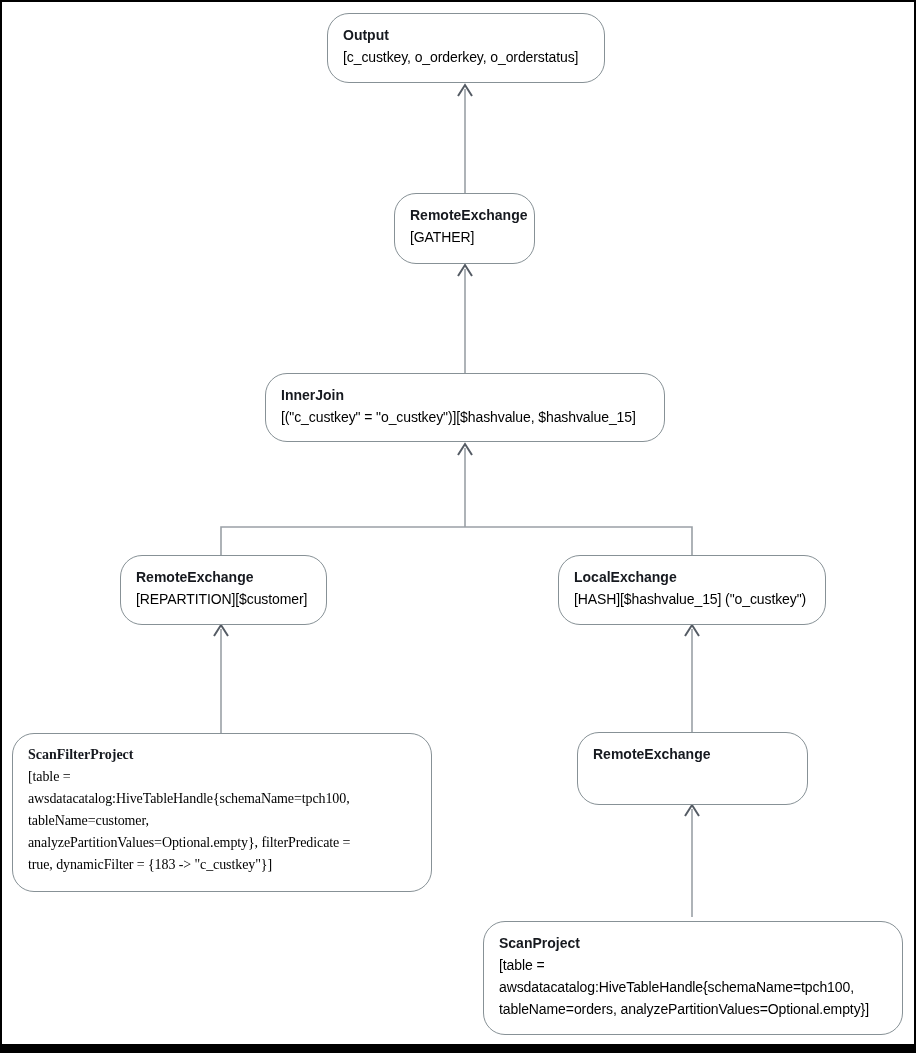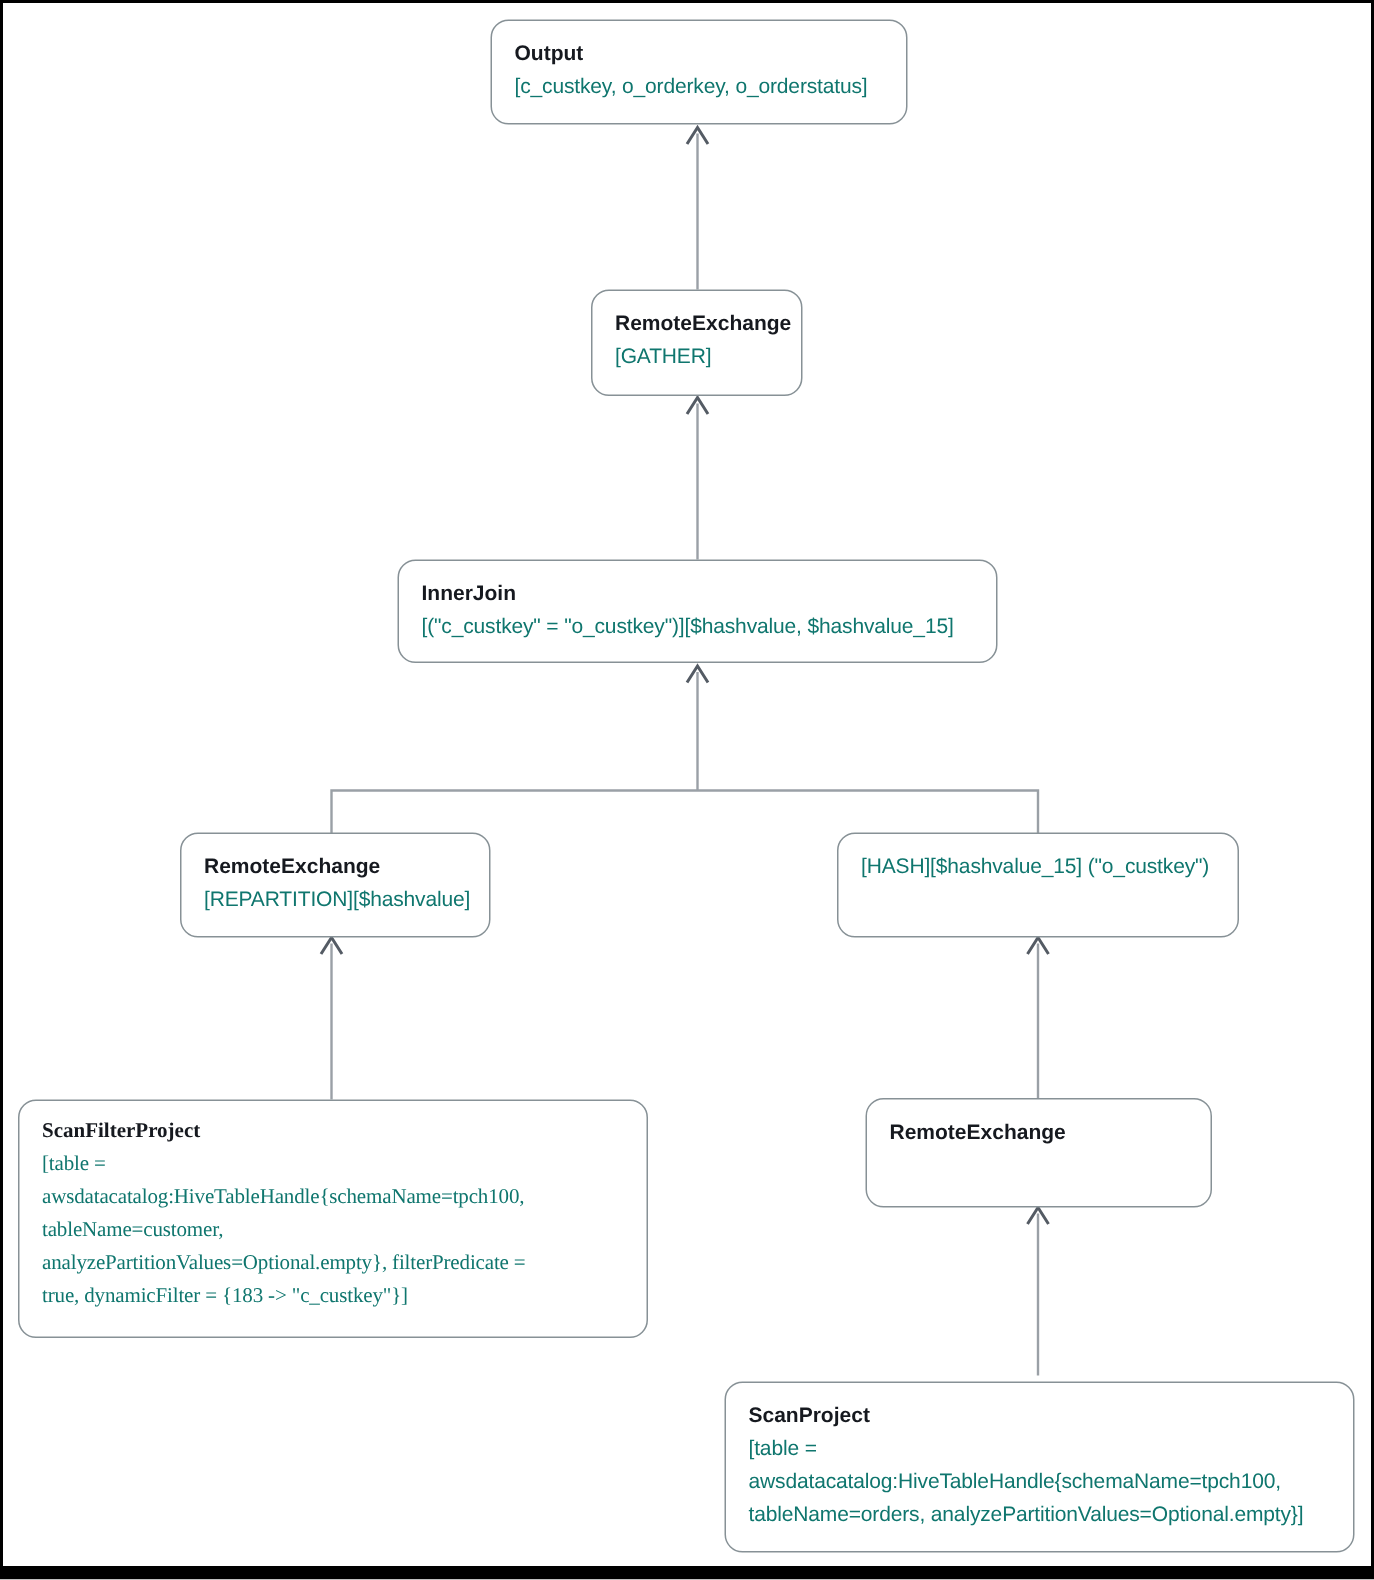--- a/index.html
+++ b/index.html
@@ -27,35 +27,35 @@
   .edge-arrowhead {
     stroke: #545b64;
     stroke-width: 2;
     fill: none;
   }
   .node {
     position: absolute;
     box-sizing: border-box;
     background: #ffffff;
     border: 1.5px solid #879196;
-    border-radius: 12px;
+    border-radius: 22px;
     padding: 10px 15px;
     font-size: 14px;
     line-height: 22px;
     overflow: visible;
   }
   .node-title {
     display: block;
     font-weight: bold;
     color: #16191f;
     white-space: nowrap;
   }
   .node-detail {
     display: block;
-    color: #0f766e;
+    color: #000000;
     white-space: pre;
     letter-spacing: -0.1px;
   }
 </style>
 </head>
 <body>
 
 <div class="frame">
 
   <svg class="edges" viewBox="0 0 912 1042" xmlns="http://www.w3.org/2000/svg" aria-hidden="true">
@@ -91,24 +91,25 @@
     <span class="node-detail">[GATHER]</span>
   </div>
 
   <div class="node" style="left:263px; top:371px; width:400px; height:69px;">
     <span class="node-title">InnerJoin</span>
     <span class="node-detail">[("c_custkey" = "o_custkey")][$hashvalue, $hashvalue_15]</span>
   </div>
 
   <div class="node" style="left:118px; top:553px; width:207px; height:70px;">
     <span class="node-title">RemoteExchange</span>
-    <span class="node-detail">[REPARTITION][$hashvalue]</span>
+    <span class="node-detail">[REPARTITION][$customer]</span>
   </div>
 
   <div class="node" style="left:556px; top:553px; width:268px; height:70px;">
+    <span class="node-title">LocalExchange</span>
     <span class="node-detail">[HASH][$hashvalue_15] ("o_custkey")</span>
   </div>
 
   <div class="node" style="left:10px; top:731px; width:420px; height:159px;font-family:Liberation Serif, serif;">
     <span class="node-title">ScanFilterProject</span>
     <span class="node-detail">[table =
 awsdatacatalog:HiveTableHandle{schemaName=tpch100,
 tableName=customer,
 analyzePartitionValues=Optional.empty}, filterPredicate =
 true, dynamicFilter = {183 -&gt; "c_custkey"}]</span>

